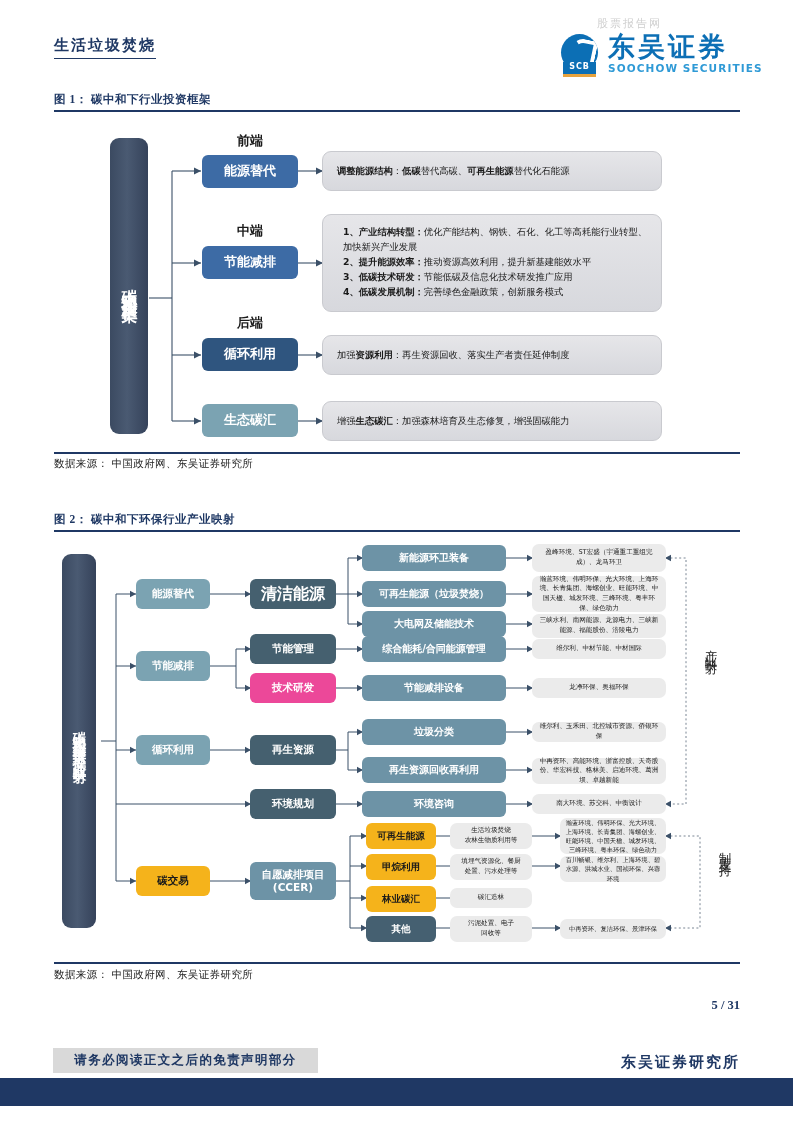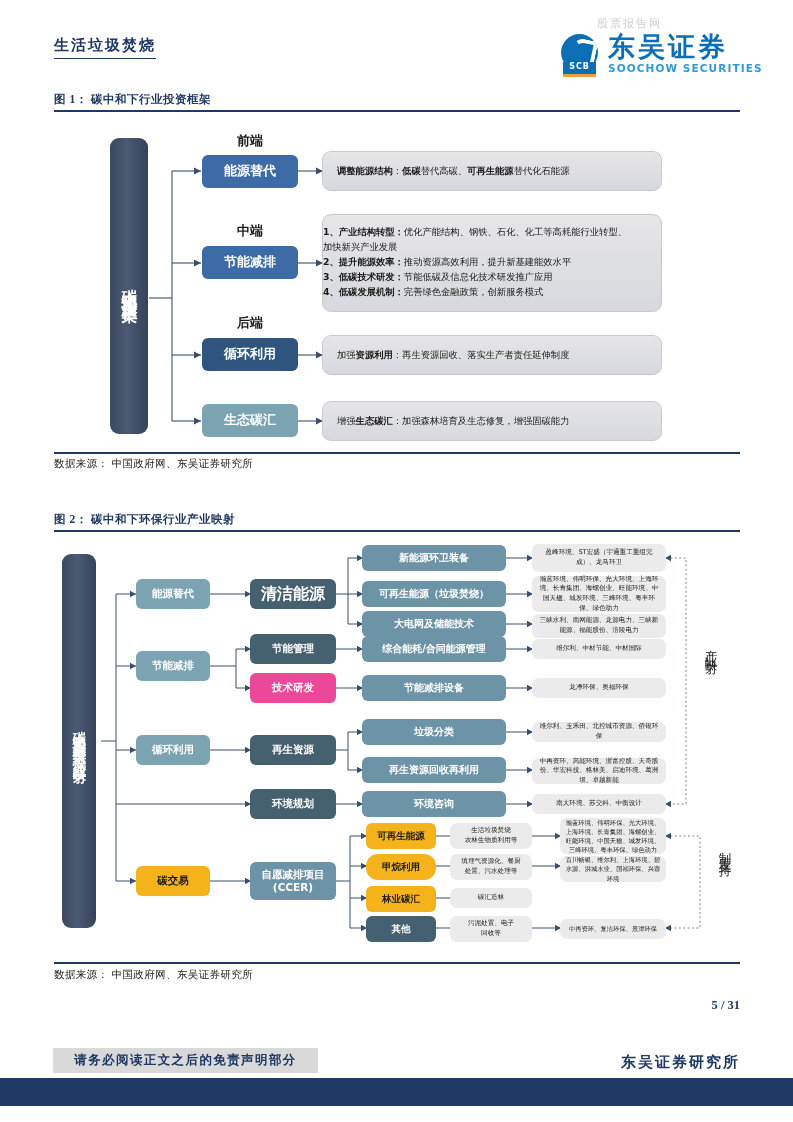--- a/index.html
+++ b/index.html
@@ -176,21 +176,21 @@
     <div class="node" style="left:148px;top:220px;width:96px;height:33px;background:#2f557f;font-size:13px;">循环利用</div>
 
     <div class="node" style="left:148px;top:286px;width:96px;height:33px;background:#7ba3b2;font-size:13px;">生态碳汇</div>
 
     <div class="desc" style="left:268px;top:33px;width:340px;height:40px;padding:0 14px;display:flex;align-items:center;">
       <div class="line" style="font-size:9.3px;">
         <span class="b">调整能源结构</span><span>：</span><span class="b">低碳</span><span>替代高碳、</span><span class="b">可再生能源</span><span>替代化石能源</span>
       </div>
     </div>
 
-    <div class="desc" style="left:268px;top:96px;width:340px;height:98px;padding:9px 0;">
+    <div class="desc" style="left:268px;top:96px;width:340px;height:98px;padding:9px 20px;">
       <div class="line" style="font-size:9.3px;line-height:1.62;">
         <span class="b">1、</span><span class="b">产业结构转型：</span><span>优化产能结构、钢铁、石化、化工等高耗能行业转型、</span>
       </div>
       <div class="line" style="font-size:9.3px;line-height:1.62;">
         <span>加快新兴产业发展</span>
       </div>
       <div class="line" style="font-size:9.3px;line-height:1.62;">
         <span class="b">2、</span><span class="b">提升能源效率：</span><span>推动资源高效利用，提升新基建能效水平</span>
       </div>
       <div class="line" style="font-size:9.3px;line-height:1.62;">
@@ -358,21 +358,21 @@
     <div class="textbox tb-center" style="left:478px;top:8px;width:134px;height:28px;font-size:6.6px;padding:0 5px;line-height:1.45;">盈峰环境、ST宏盛（宇通重工重组完成）、龙马环卫</div>
     <div class="textbox tb-center" style="left:478px;top:40px;width:134px;height:36px;font-size:6.6px;padding:0 5px;line-height:1.45;">瀚蓝环境、伟明环保、光大环境、上海环境、长青集团、海螺创业、旺能环境、中国天楹、城发环境、三峰环境、粤丰环保、绿色动力</div>
     <div class="textbox tb-center" style="left:478px;top:78px;width:134px;height:24px;font-size:6.6px;padding:0 5px;line-height:1.45;">三峡水利、南网能源、龙源电力、三峡新能源、福能股份、涪陵电力</div>
     <div class="textbox tb-center" style="left:478px;top:103px;width:134px;height:20px;font-size:6.6px;padding:0 5px;line-height:1.45;font-family:Liberation Mono, monospace;">维尔利、中材节能、中材国际</div>
     <div class="textbox tb-center" style="left:478px;top:142px;width:134px;height:20px;font-size:6.6px;padding:0 5px;line-height:1.45;">龙净环保、奥福环保</div>
     <div class="textbox tb-center" style="left:478px;top:186px;width:134px;height:20px;font-size:6.6px;padding:0 5px;line-height:1.45;">维尔利、玉禾田、北控城市资源、侨银环保</div>
     <div class="textbox tb-center" style="left:478px;top:222px;width:134px;height:26px;font-size:6.6px;padding:0 5px;line-height:1.45;">中再资环、高能环境、浙富控股、天奇股份、华宏科技、格林美、启迪环境、葛洲坝、卓越新能</div>
     <div class="textbox tb-center" style="left:478px;top:258px;width:134px;height:20px;font-size:6.6px;padding:0 5px;line-height:1.45;">南大环境、苏交科、中衡设计</div>
 
     <div class="node" style="left:312px;top:287px;width:70px;height:26px;background:#f5b31b;color:#1a1a1a;font-size:9.5px;">可再生能源</div>
-    <div class="node" style="left:312px;top:318px;width:70px;height:26px;background:#f5b31b;color:#1a1a1a;font-size:9.5px;border-radius:12px;">甲烷利用</div>
+    <div class="node" style="left:312px;top:318px;width:70px;height:26px;background:#f5b31b;color:#1a1a1a;font-size:9.5px;">甲烷利用</div>
     <div class="node" style="left:312px;top:350px;width:70px;height:26px;background:#f5b31b;color:#1a1a1a;font-size:9.5px;">林业碳汇</div>
     <div class="node" style="left:312px;top:380px;width:70px;height:26px;background:#456071;font-size:9.5px;">其他</div>
 
     <div class="textbox tb-center" style="left:396px;top:287px;width:82px;height:26px;font-size:6.6px;padding:0 0;line-height:1.45;white-space:pre-line;">生活垃圾焚烧
 农林生物质利用等</div>
     <div class="textbox tb-center" style="left:396px;top:318px;width:82px;height:26px;font-size:6.6px;padding:0 4px;line-height:1.45;white-space:pre-line;">填埋气资源化、餐厨
 处置、污水处理等</div>
     <div class="textbox tb-center" style="left:396px;top:352px;width:82px;height:20px;font-size:6.6px;padding:0 4px;line-height:1.45;white-space:pre-line;">碳汇造林</div>
     <div class="textbox tb-center" style="left:396px;top:380px;width:82px;height:26px;font-size:6.6px;padding:0 0;line-height:1.45;white-space:pre-line;">污泥处置、电子
 回收等</div>

